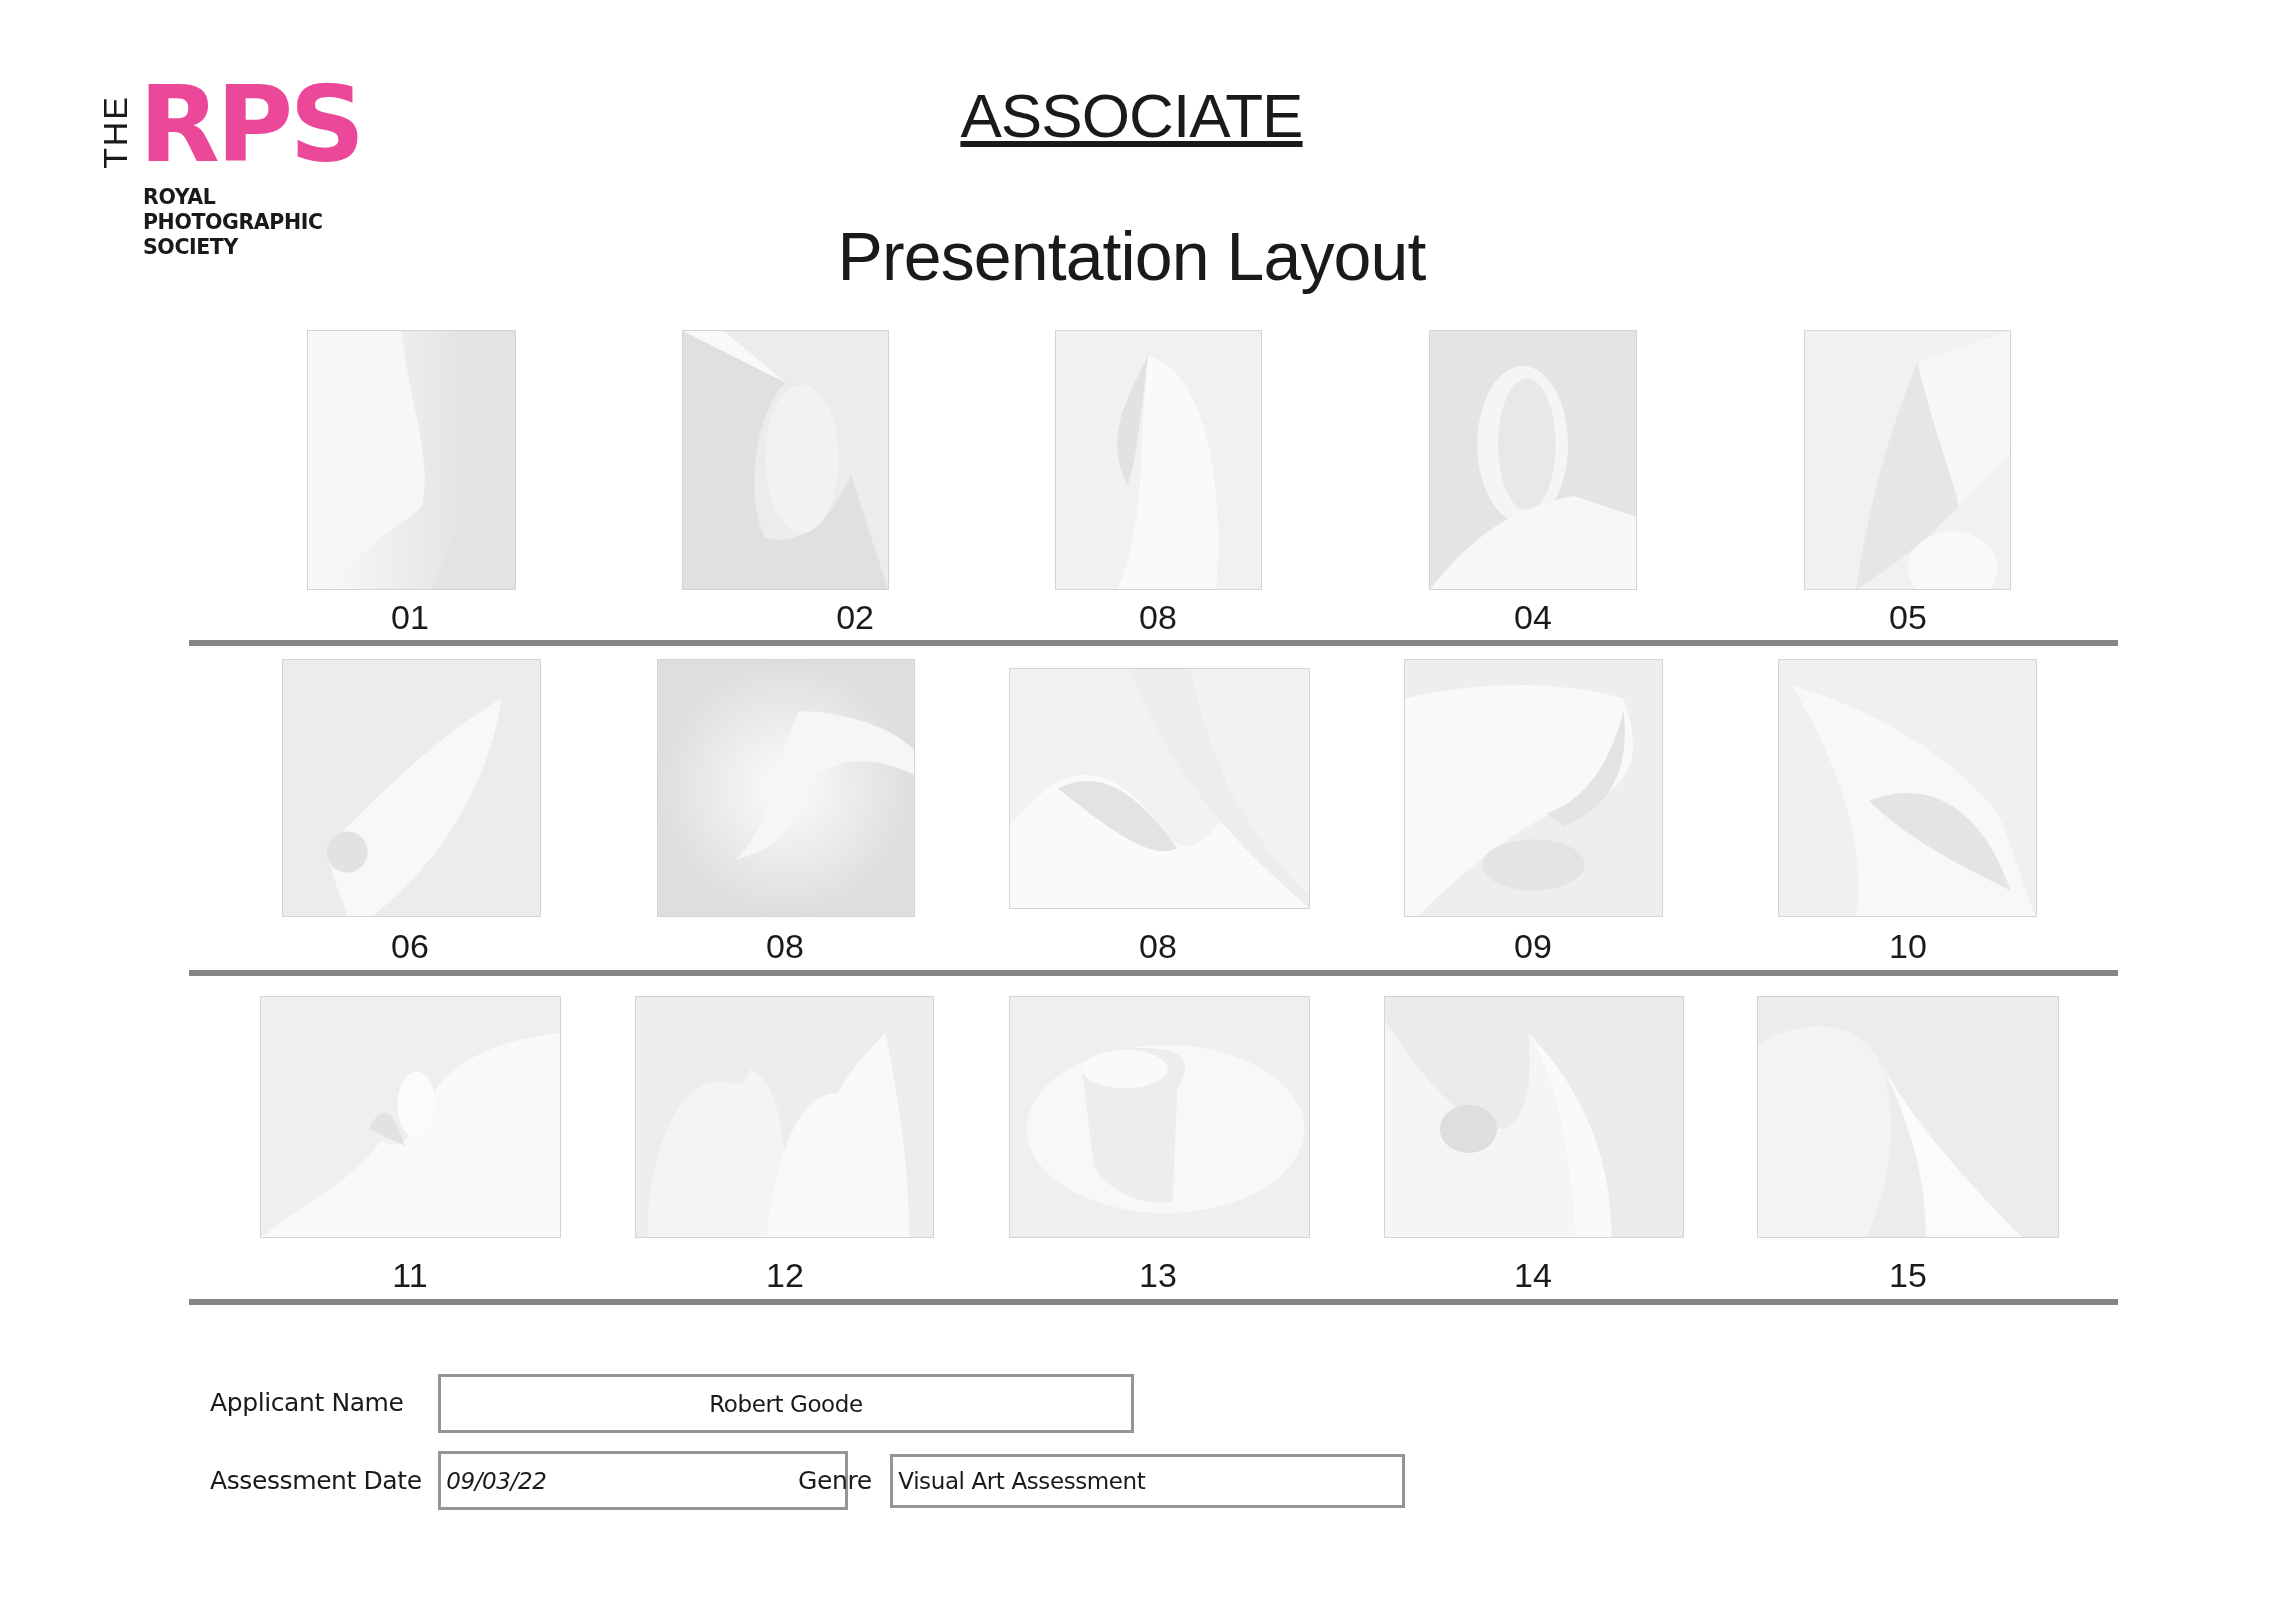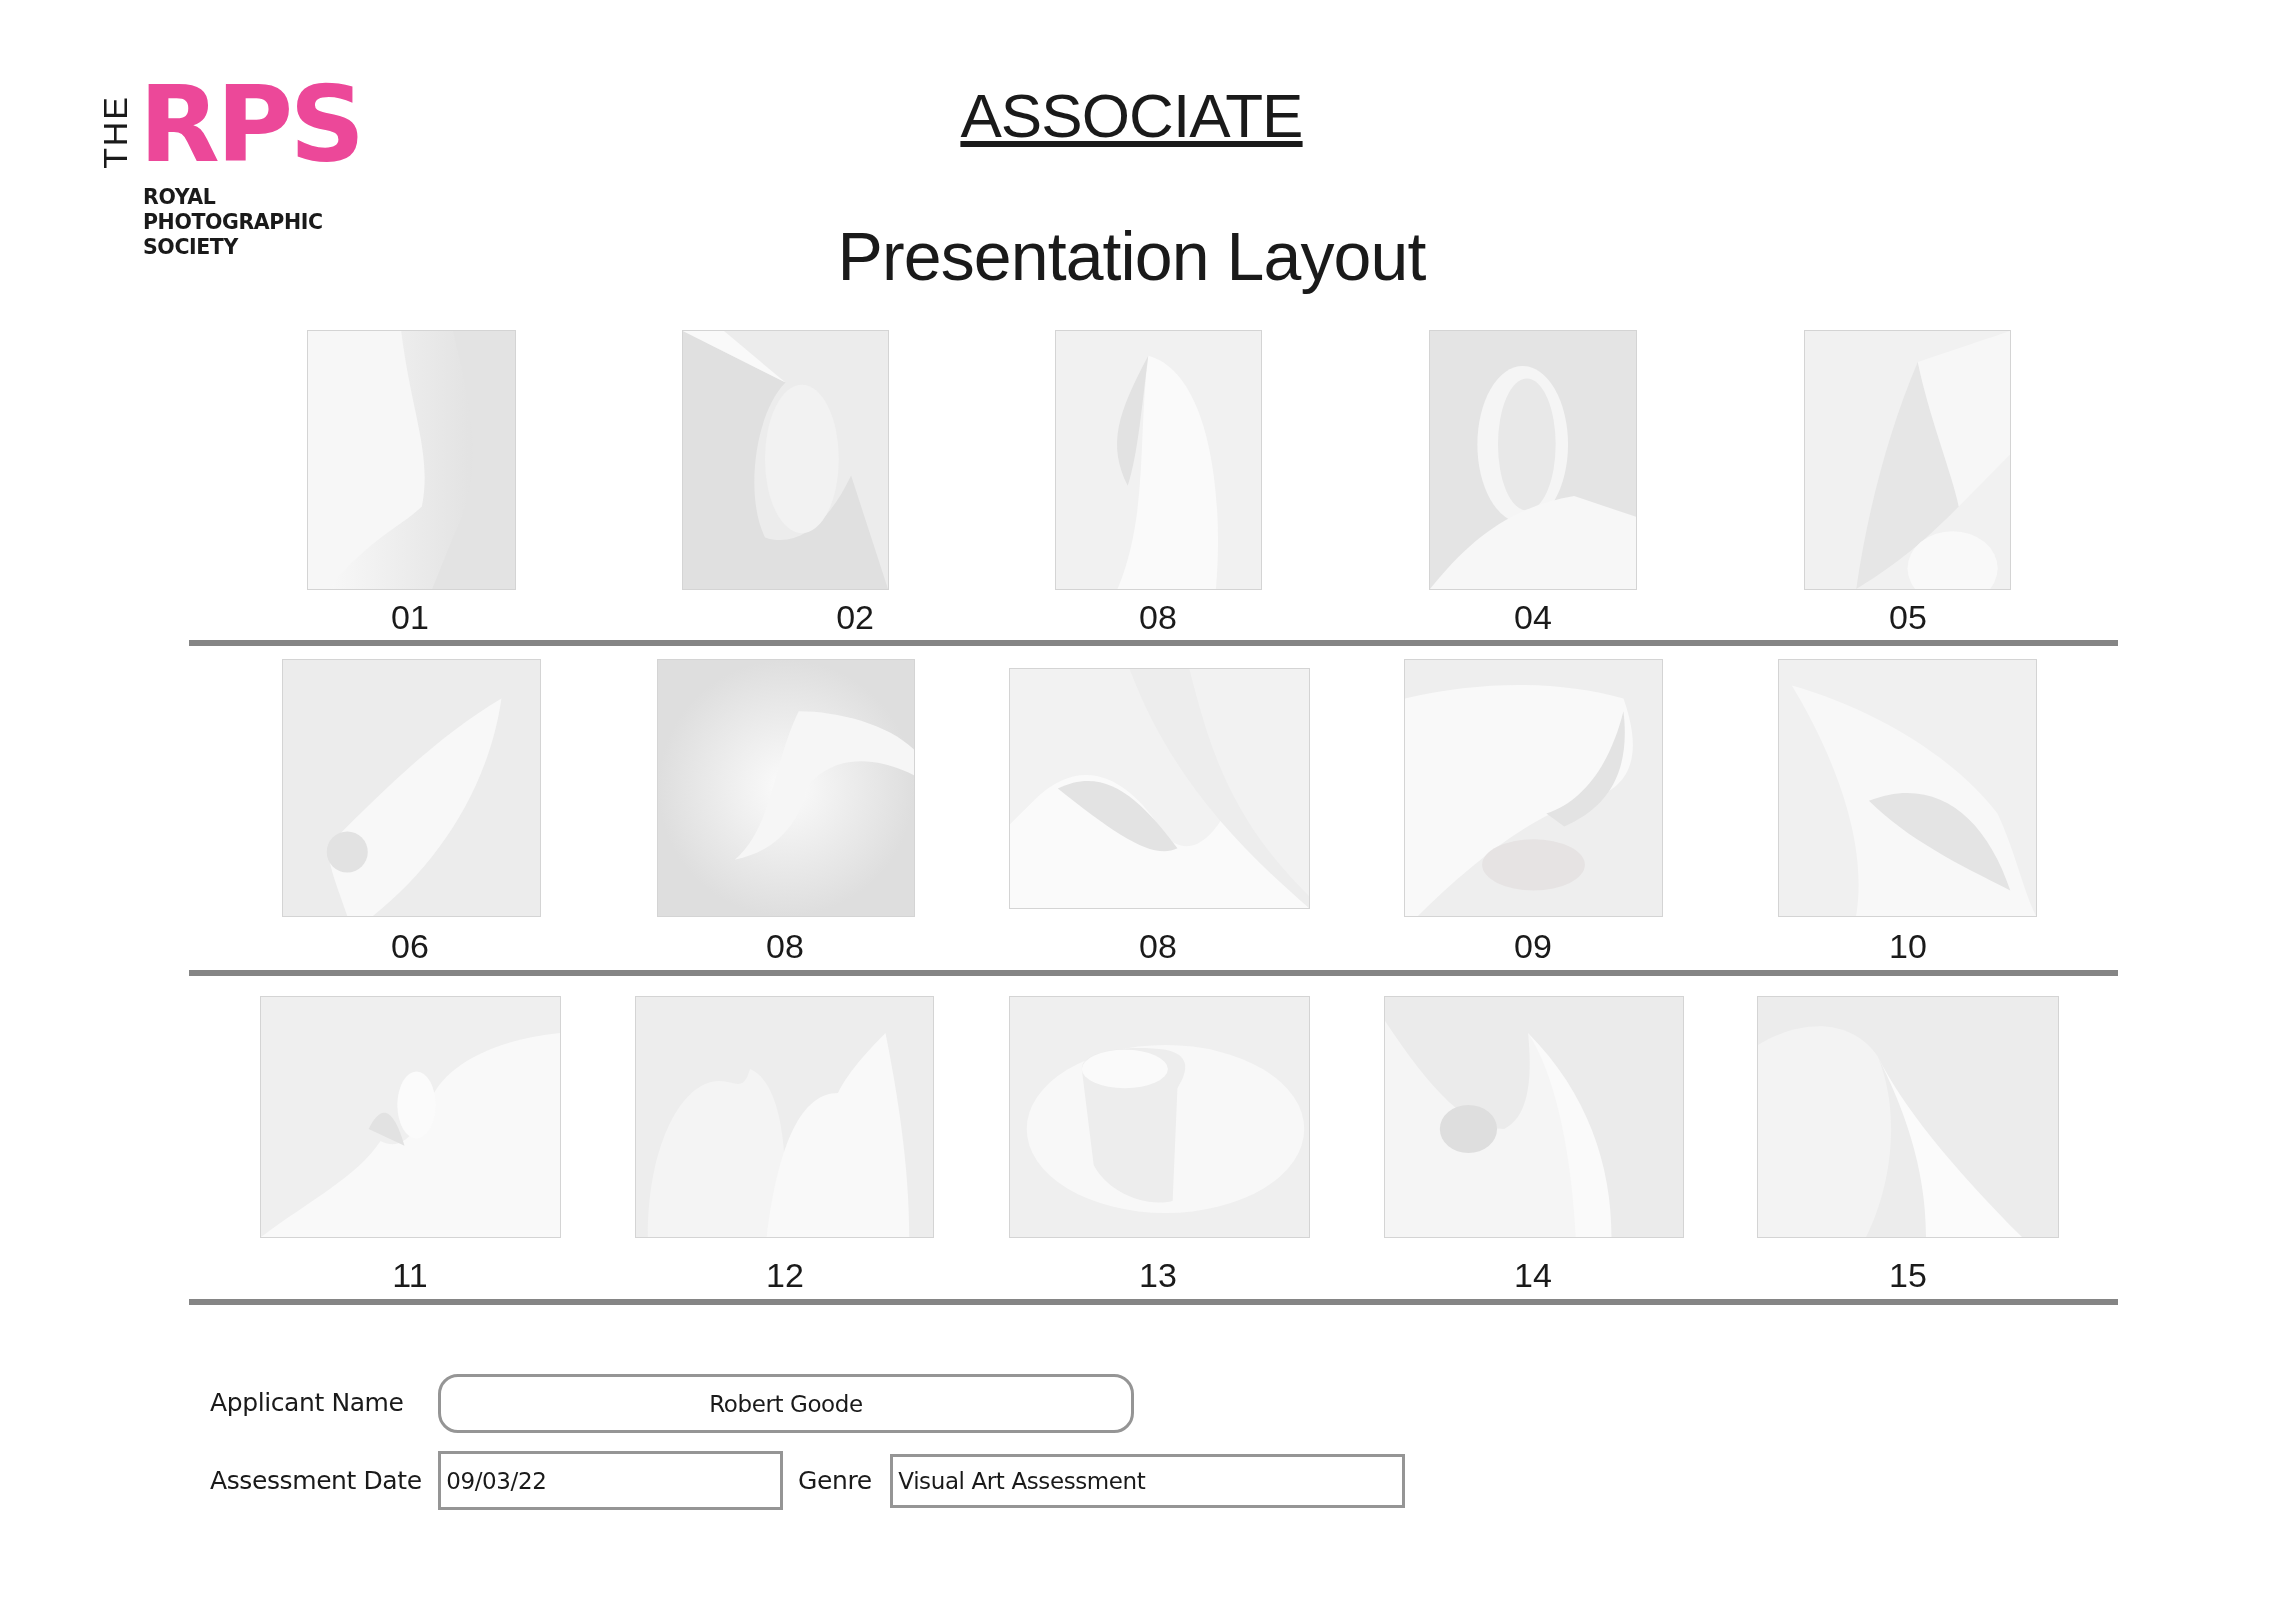--- a/index.html
+++ b/index.html
@@ -213,26 +213,26 @@
     <rect width="125" height="100" fill="#ececec"></rect>
     <path d="M0 20 C20 8 40 10 50 25 C60 50 55 80 45 100 L0 100Z" fill="#f3f3f3"></path>
     <path d="M50 25 C60 45 80 70 110 100 L70 100 C70 70 60 45 50 25Z" fill="#fbfbfb"></path>
   </svg>
 </div>
 <div class="photo-label" style="left:1908px;top:1257px;">15</div>
 
 <div class="divider" style="top:1299px;"></div>
 
 <div class="form-label" style="left:210px;top:1389px;">Applicant Name</div>
-<div class="form-box center" style="left:438px;top:1374px;width:696px;height:59px;border-radius:20px;">
+<div class="form-box center" style="left:438px;top:1374px;width:696px;height:59px;">
   <span>Robert Goode</span>
 </div>
 
 <div class="form-label" style="left:210px;top:1467px;">Assessment Date</div>
-<div class="form-box left" style="left:438px;top:1451px;width:345px;height:59px;">
+<div class="form-box left" style="left:438px;top:1451px;width:410px;height:59px;font-style:italic;">
   <span>09/03/22</span>
 </div>
 
 <div class="form-label" style="left:798px;top:1467px;">Genre</div>
 <div class="form-box left" style="left:890px;top:1454px;width:515px;height:54px;">
   <span>Visual Art Assessment</span>
 </div>
 
 
 </body></html>

